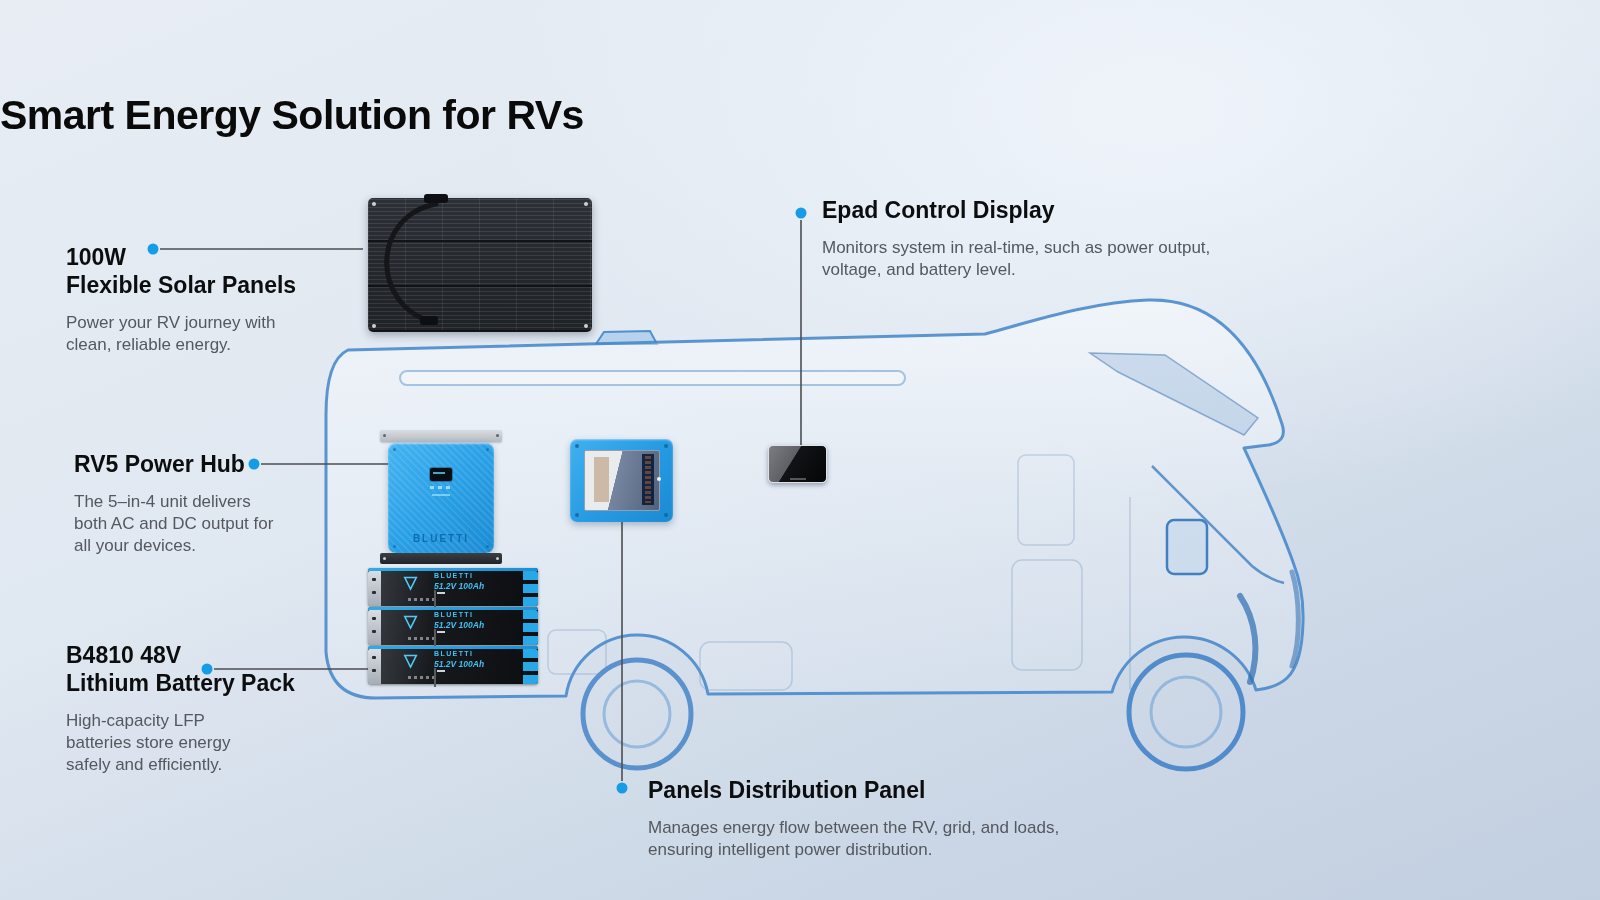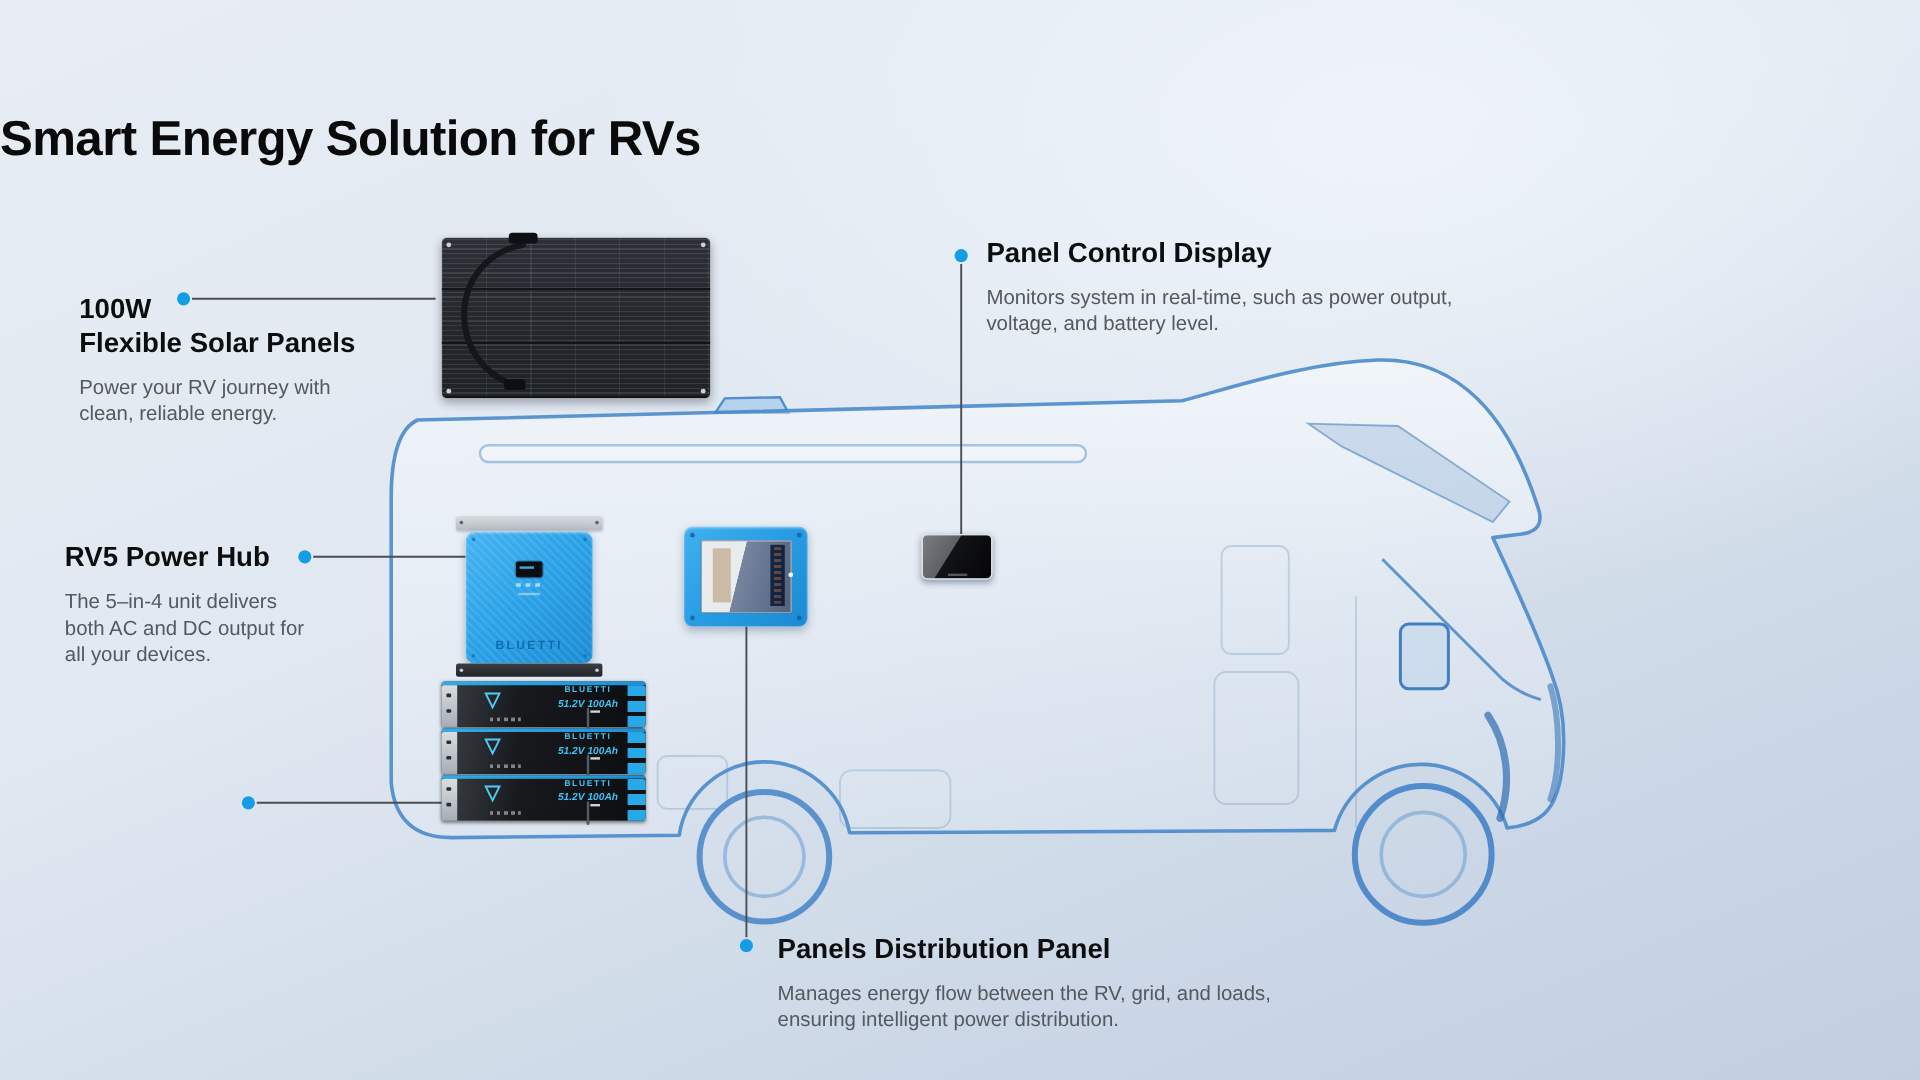--- a/index.html
+++ b/index.html
@@ -94,21 +94,21 @@
   .battery-unit .top-accent{position:absolute;left:0;right:0;top:0;height:3px;border-radius:3px 3px 0 0;
     background:linear-gradient(90deg,#2fabe9,#1b90d4);}
   .battery-unit .cap{position:absolute;left:0;top:3px;bottom:0;width:13px;border-radius:2px 0 0 2px;
     background:linear-gradient(180deg,#dadee3,#a6adb6);}
   .battery-unit .cap i{position:absolute;left:4px;width:4px;height:3px;background:#2a2e33;border-radius:1px;}
   .battery-unit .cap i.p1{top:7px}.battery-unit .cap i.p2{top:20px}
   .battery-unit .logo{position:absolute;left:36px;top:6px;font-size:17px;line-height:17px;
     font-weight:bold;color:#4fcaf6;}
   .battery-unit .micro-marks{position:absolute;left:40px;bottom:5px;width:26px;height:3px;
     background:repeating-linear-gradient(90deg,rgba(210,216,222,.55) 0 3px, rgba(0,0,0,0) 3px 6px);}
-  .battery-unit .info{position:absolute;right:8px;top:4px;width:80px;text-align:center;}
+  .battery-unit .info{position:absolute;right:24px;top:4px;width:80px;text-align:left;}
   .battery-unit .brand{font-size:7px;font-weight:bold;letter-spacing:1.4px;color:#41c4f3;display:block;}
   .battery-unit .metal{width:56px;height:4px;margin:2px 0 0 auto;border-radius:1px;
     background:linear-gradient(90deg,#c4cad1,#8d959e);}
   .battery-unit .spec{display:block;font-size:8.5px;font-style:italic;font-weight:bold;color:#3fc1f2;margin-top:2px;}
   .battery-unit .badge{width:34px;height:6px;margin:2px 0 0 auto;background:#15171a;
     border:1px solid #565b61;box-sizing:border-box;position:relative;}
   .battery-unit .badge i{position:absolute;left:2px;top:1px;width:8px;height:2px;background:#cfd4d9;}
   .battery-unit .tabs{position:absolute;right:0;top:3px;bottom:0;width:15px;border-radius:0 3px 3px 0;
     background:repeating-linear-gradient(180deg,#29a8e8 0 9px,#0f1215 9px 13px);}
 </style>
@@ -298,30 +298,37 @@
     </div>
   </div>
 
   <div class="callout" style="left:66px;top:228px;width:300px;margin-top:15px;">
     <div class="co-heading">100W
 Flexible Solar Panels</div>
     <div class="co-desc">Power your RV journey with
 clean, reliable energy.</div>
   </div>
 
-  <div class="callout" style="left:54px;top:450px;width:300px;">
+  <div class="callout" style="left:74px;top:450px;width:300px;">
     <div class="co-heading">RV5 Power Hub</div>
     <div class="co-desc">The 5–in-4 unit delivers
 both AC and DC output for
 all your devices.</div>
   </div>
 
+  <div class="callout" style="left:66px;top:641px;width:310px;">
+    <div class="co-heading">B4810 48V
+Lithium Battery Pack</div>
+    <div class="co-desc">High-capacity LFP
+batteries store energy
+safely and efficiently.</div>
+  </div>
 
   <div class="callout" style="left:822px;top:196px;width:460px;">
-    <div class="co-heading">Panel Control Display</div>
+    <div class="co-heading">Epad Control Display</div>
     <div class="co-desc">Monitors system in real-time, such as power output,
 voltage, and battery level.</div>
   </div>
 
   <div class="callout" style="left:648px;top:776px;width:480px;">
     <div class="co-heading">Panels Distribution Panel</div>
     <div class="co-desc">Manages energy flow between the RV, grid, and loads,
 ensuring intelligent power distribution.</div>
   </div>
 

